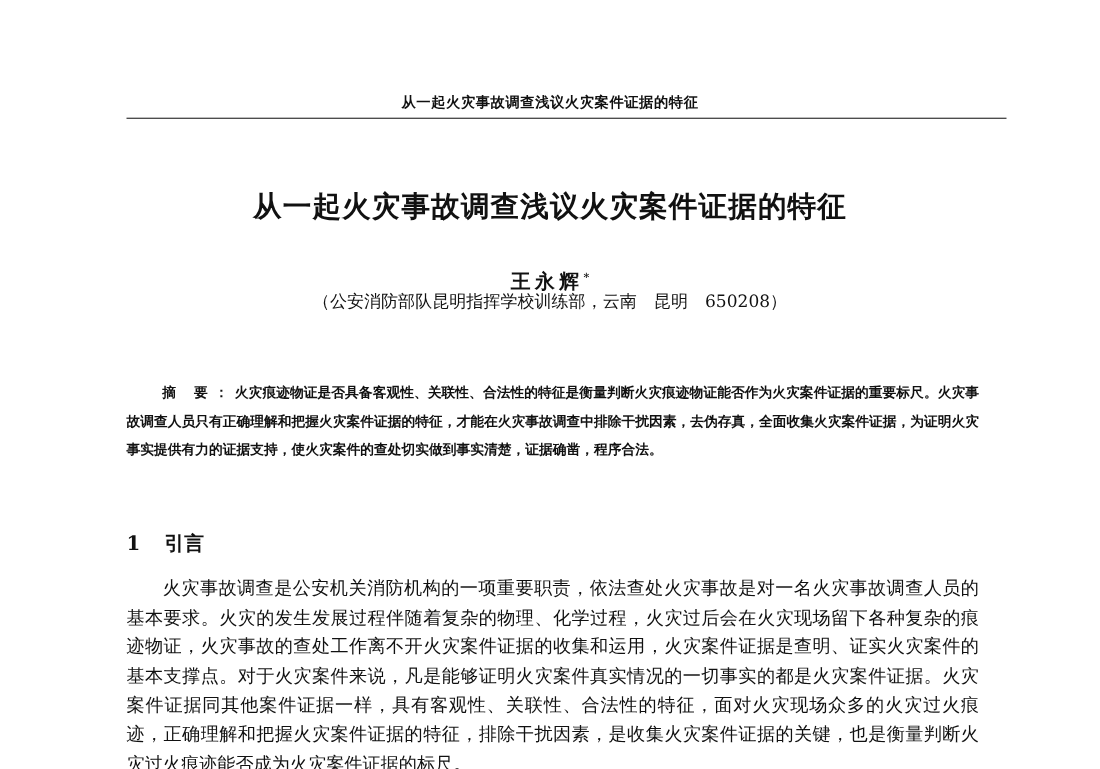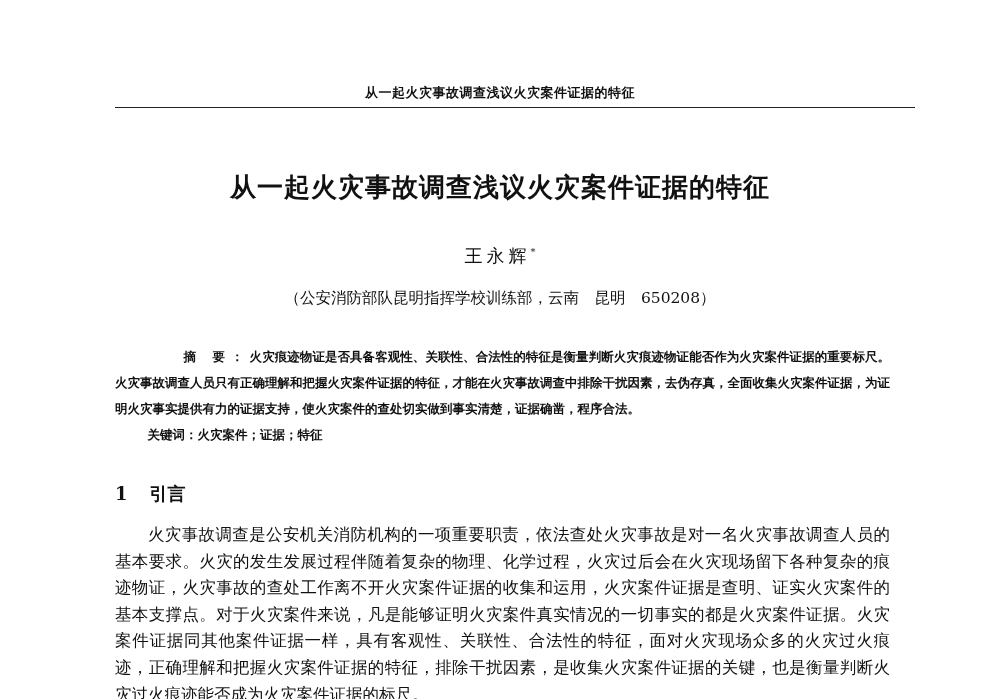--- a/index.html
+++ b/index.html
@@ -18,33 +18,33 @@
     position: absolute; left: 115px; top: 107px; width: 800px;
     border-top: 1.5px solid #222;
   }
   .title {
     position: absolute; left: 0; top: 170px; width: 1000px;
     text-align: center; font-size: 26px; font-weight: bold;
     font-family: "DejaVu Sans", sans-serif; letter-spacing: 1px;
   }
   .author {
     position: absolute; left: 0; top: 244px; width: 1000px;
-    text-align: center; font-size: 18px; font-weight: normal; letter-spacing: 4px;
+    text-align: center; font-size: 18px; font-weight: bold; letter-spacing: 4px;
   }
   .author sup { font-size: 10px; letter-spacing: 0; }
   .affil {
-    position: absolute; left: 0; top: 288px; width: 1000px;
+    position: absolute; left: 0; top: 264px; width: 1000px;
     text-align: center; font-size: 15.5px;
   }
   .abstract {
     position: absolute; left: 115px; top: 344px; width: 775px;
     font-size: 12.5px; line-height: 26px; font-weight: bold;
     text-align: justify; text-align-last: left;
   }
-  .abstract .label { letter-spacing: 6px; margin-left: 36px; }
+  .abstract .label { letter-spacing: 6px; }
   .abstract p { margin: 0; text-indent: 2.6em; }
   .keywords { margin-top: 0; text-indent: 2.6em; }
   .section-h {
     position: absolute; left: 115px; top: 482px;
     font-size: 18px; font-weight: bold;
     font-family: "DejaVu Sans", sans-serif;
   }
   .section-h .num { margin-right: 22px; font-family: "DejaVu Serif", serif; }
   .body-text {
     position: absolute; left: 115px; top: 522px; width: 775px;
@@ -59,18 +59,17 @@
 <div class="head-rule"></div>
 
 <div class="title">从一起火灾事故调查浅议火灾案件证据的特征</div>
 
 <div class="author"><span>王永辉</span><sup>*</sup></div>
 
 <div class="affil">（公安消防部队昆明指挥学校训练部，云南　昆明　650208）</div>
 
 <div class="abstract">
   <p><span class="label">摘 要：</span><span>火灾痕迹物证是否具备客观性、关联性、合法性的特征是衡量判断火灾痕迹物证能否作为火灾案件证据的重要标尺。火灾事故调查人员只有正确理解和把握火灾案件证据的特征，才能在火灾事故调查中排除干扰因素，去伪存真，全面收集火灾案件证据，为证明火灾事实提供有力的证据支持，使火灾案件的查处切实做到事实清楚，证据确凿，程序合法。</span></p>
-  <p class="keywords"><span>关键词：</span><span>火灾案件；证据；特征</span></p>
 </div>
 
 <div class="section-h"><span class="num">1</span><span>引言</span></div>
 
 <p class="body-text">火灾事故调查是公安机关消防机构的一项重要职责，依法查处火灾事故是对一名火灾事故调查人员的基本要求。火灾的发生发展过程伴随着复杂的物理、化学过程，火灾过后会在火灾现场留下各种复杂的痕迹物证，火灾事故的查处工作离不开火灾案件证据的收集和运用，火灾案件证据是查明、证实火灾案件的基本支撑点。对于火灾案件来说，凡是能够证明火灾案件真实情况的一切事实的都是火灾案件证据。火灾案件证据同其他案件证据一样，具有客观性、关联性、合法性的特征，面对火灾现场众多的火灾过火痕迹，正确理解和把握火灾案件证据的特征，排除干扰因素，是收集火灾案件证据的关键，也是衡量判断火灾过火痕迹能否成为火灾案件证据的标尺。</p>
 
 </body></html>

